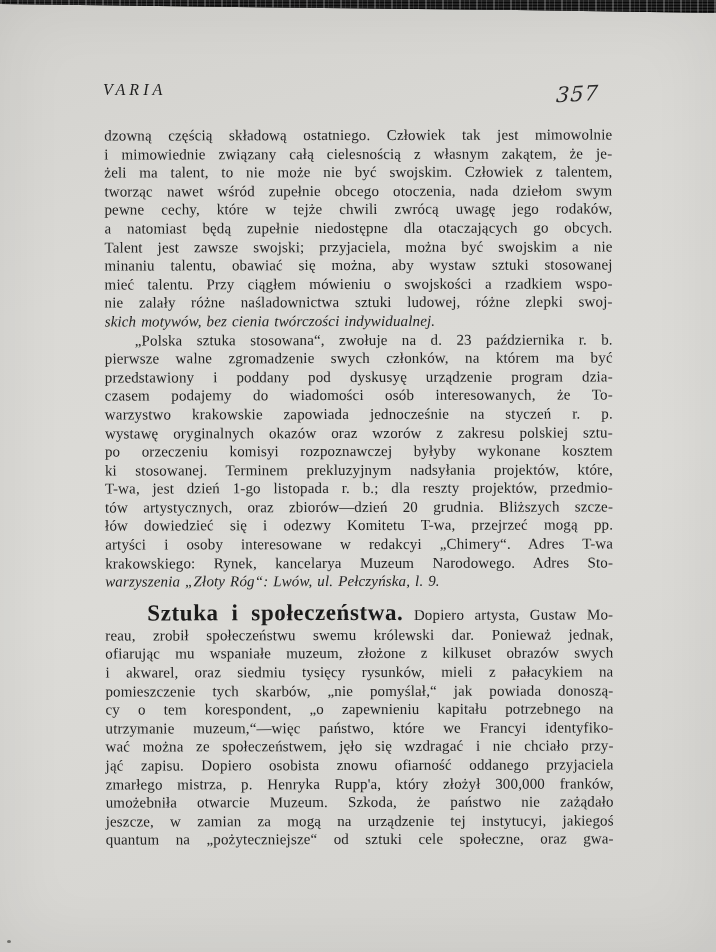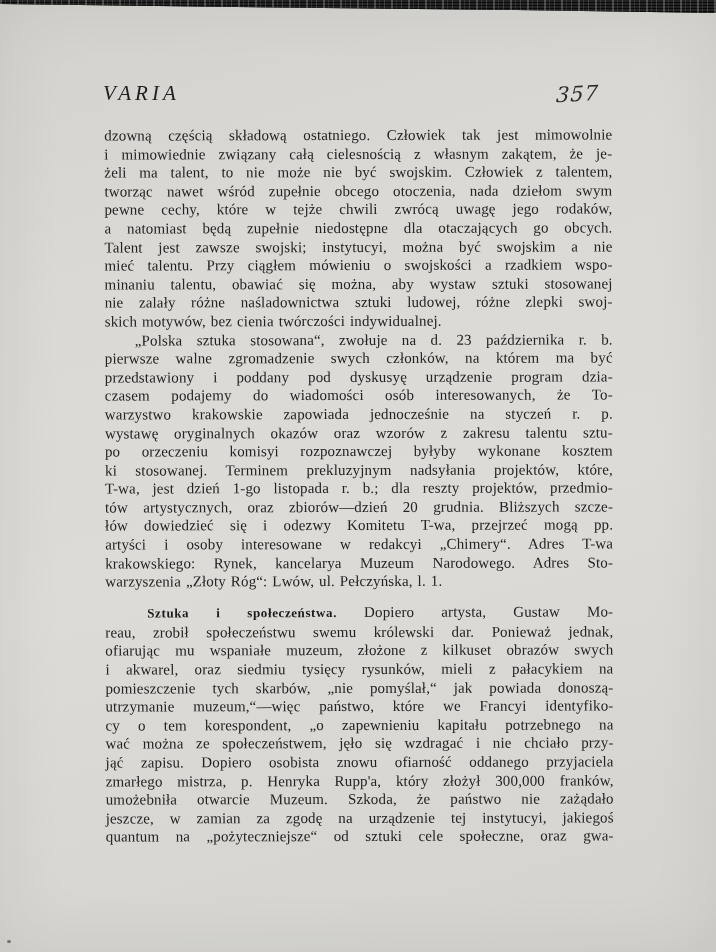--- a/index.html
+++ b/index.html
@@ -26,21 +26,21 @@
         rgba(255,255,255,0.22) 0 2px, rgba(0,0,0,0) 2px 5px,
         rgba(255,255,255,0.10) 5px 6px, rgba(0,0,0,0) 6px 10px,
         rgba(255,255,255,0.16) 10px 11px, rgba(0,0,0,0) 11px 17px),
       repeating-linear-gradient(0deg, #0a0a0a 0 1px, #242424 1px 3px);
   }
 
   .running-title {
     position: absolute;
     top: 81px; left: 103px;
     font-style: italic;
-    font-size: 21px;
+    font-size: 16px;
     letter-spacing: 4px;
     color: #1f1f1f;
   }
 
   .page-number {
     position: absolute;
     top: 82px; left: 556px;
     font-family: "DejaVu Serif", serif;
     font-style: italic;
     font-size: 21px;
@@ -58,29 +58,29 @@
     letter-spacing: 0.15px;
     color: #232323;
     transform: rotate(-0.12deg);
   }
 
   .ln {
     text-align: justify;
     text-align-last: justify;
     word-spacing: 1px;
   }
-  .ln.flush-left { text-align-last: left; }
+  .ln.flush-left { text-align-last: left; font-style: italic; }
 
   .para.plain .ln:first-child   { text-indent: 30px; }
   .para.section .ln:first-child { text-indent: 42px; line-height: 21px; }
   .para.section { margin-top: 11px; }
 
   .seg-heading {
     font-weight: bold;
-    font-size: 13px;
+    font-size: 23px;
     letter-spacing: 0.6px;
     color: #1b1b1b;
   }
   .seg-italic { }
 
   .speck {
     position: absolute;
     border-radius: 50%;
     background: #6f6f6b;
   }
@@ -98,54 +98,54 @@
   <div class="page-number">357</div>
 
   <div class="text-block">
       <div class="para opening">
         <div class="ln">dzowną częścią składową ostatniego. Człowiek tak jest mimowolnie</div>
         <div class="ln">i mimowiednie związany całą cielesnością z własnym zakątem, że je-</div>
         <div class="ln">żeli ma talent, to nie może nie być swojskim. Człowiek z talentem,</div>
         <div class="ln">tworząc nawet wśród zupełnie obcego otoczenia, nada dziełom swym</div>
         <div class="ln">pewne cechy, które w tejże chwili zwrócą uwagę jego rodaków,</div>
         <div class="ln">a natomiast będą zupełnie niedostępne dla otaczających go obcych.</div>
-        <div class="ln">Talent jest zawsze swojski; instytucyi, można być swojskim a nie</div>
+        <div class="ln">Talent jest zawsze swojski; przyjaciela, można być swojskim a nie</div>
+        <div class="ln">minaniu talentu, obawiać się można, aby wystaw sztuki stosowanej</div>
         <div class="ln">mieć talentu. Przy ciągłem mówieniu o swojskości a rzadkiem wspo-</div>
-        <div class="ln">minaniu talentu, obawiać się można, aby wystaw sztuki stosowanej</div>
         <div class="ln">nie zalały różne naśladownictwa sztuki ludowej, różne zlepki swoj-</div>
         <div class="ln flush-left">skich motywów, bez cienia twórczości indywidualnej.</div>
       </div>
       <div class="para plain">
         <div class="ln">„Polska sztuka stosowana“, zwołuje na d. 23 października r. b.</div>
         <div class="ln">pierwsze walne zgromadzenie swych członków, na którem ma być</div>
         <div class="ln">przedstawiony i poddany pod dyskusyę urządzenie program dzia-</div>
         <div class="ln">czasem podajemy do wiadomości osób interesowanych, że To-</div>
         <div class="ln">warzystwo krakowskie zapowiada jednocześnie na styczeń r. p.</div>
-        <div class="ln">wystawę oryginalnych okazów oraz wzorów z zakresu talentu sztu-</div>
+        <div class="ln">wystawę oryginalnych okazów oraz wzorów z zakresu polskiej sztu-</div>
         <div class="ln">po orzeczeniu komisyi rozpoznawczej byłyby wykonane kosztem</div>
         <div class="ln">ki stosowanej. Terminem prekluzyjnym nadsyłania projektów, które,</div>
         <div class="ln">T-wa, jest dzień 1-go listopada r. b.; dla reszty projektów, przedmio-</div>
         <div class="ln">tów artystycznych, oraz zbiorów—dzień 20 grudnia. Bliższych szcze-</div>
         <div class="ln">łów dowiedzieć się i odezwy Komitetu T-wa, przejrzeć mogą pp.</div>
         <div class="ln">artyści i osoby interesowane w redakcyi „Chimery“. Adres T-wa</div>
         <div class="ln">krakowskiego: Rynek, kancelarya Muzeum Narodowego. Adres Sto-</div>
-        <div class="ln flush-left">warzyszenia „Złoty Róg“: Lwów, ul. Pełczyńska, l. 1.</div>
+        <div class="ln flush-left">warzyszenia „Złoty Róg“: Lwów, ul. Pełczyńska, l. 9.</div>
       </div>
       <div class="para section">
         <div class="ln"><span class="seg-heading">Sztuka i społeczeństwa.</span><span class="seg-normal"> Dopiero artysta, Gustaw Mo-</span></div>
         <div class="ln">reau, zrobił społeczeństwu swemu królewski dar. Ponieważ jednak,</div>
         <div class="ln">ofiarując mu wspaniałe muzeum, złożone z kilkuset obrazów swych</div>
         <div class="ln">i akwarel, oraz siedmiu tysięcy rysunków, mieli z pałacykiem na</div>
         <div class="ln">pomieszczenie tych skarbów, „nie pomyślał,“ jak powiada donoszą-</div>
+        <div class="ln">cy o tem korespondent, „o zapewnieniu kapitału potrzebnego na</div>
         <div class="ln">utrzymanie muzeum,“—więc państwo, które we Francyi identyfiko-</div>
-        <div class="ln">cy o tem korespondent, „o zapewnieniu kapitału potrzebnego na</div>
         <div class="ln">wać można ze społeczeństwem, jęło się wzdragać i nie chciało przy-</div>
         <div class="ln">jąć zapisu. Dopiero osobista znowu ofiarność oddanego przyjaciela</div>
         <div class="ln">zmarłego mistrza, p. Henryka Rupp'a, który złożył 300,000 franków,</div>
         <div class="ln">umożebniła otwarcie Muzeum. Szkoda, że państwo nie zażądało</div>
-        <div class="ln">jeszcze, w zamian za zgodę na urządzenie tej instytucyi, jakiegoś</div>
+        <div class="ln">jeszcze, w zamian za mogą na urządzenie tej instytucyi, jakiegoś</div>
         <div class="ln"><span class="seg-italic">quantum</span><span class="seg-normal"> na „pożyteczniejsze“ od sztuki cele społeczne, oraz gwa-</span></div>
       </div>
     </div>
 
   <div class="speck s1"></div>
   <div class="speck s2"></div>
 </div>
 
 </body></html>

